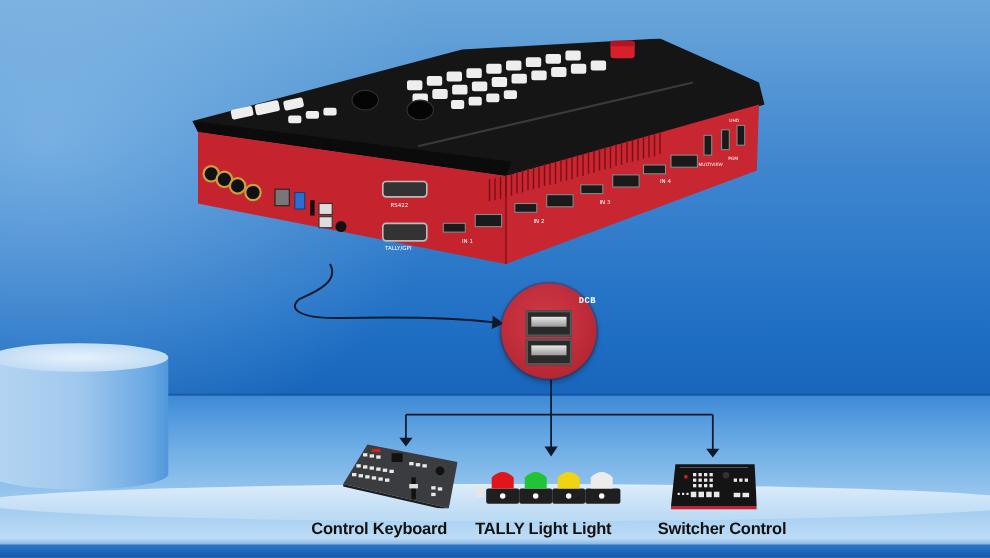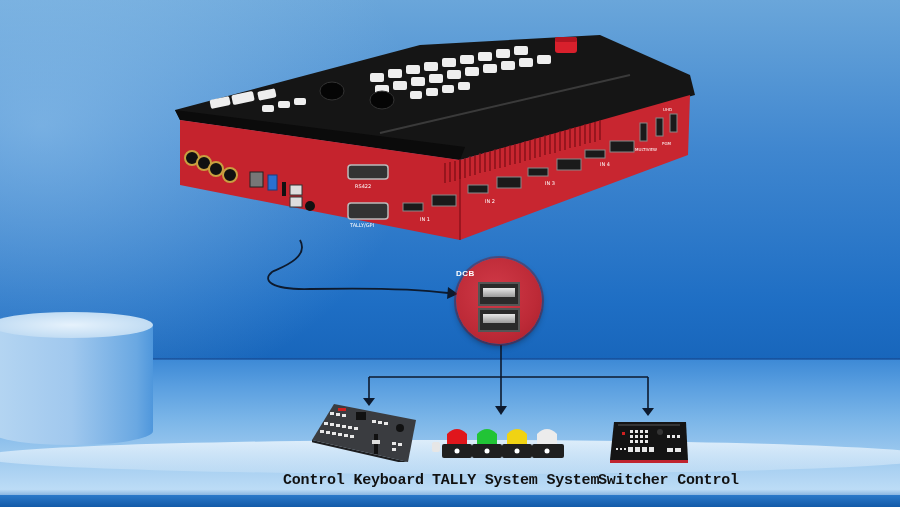--- a/index.html
+++ b/index.html
@@ -49,42 +49,42 @@
 
     
     .connectors { position: absolute; left: 0; top: 0; width: 900px; height: 507px; pointer-events: none; }
 
     .usb-circle {
       position: absolute; left: 456px; top: 258px; width: 86px; height: 86px; border-radius: 50%;
       background: radial-gradient(circle at 45% 40%, #d13a48 0%, #bd2a37 60%, #a51e2b 100%);
       box-shadow: 0 0 0 2px rgba(120,20,30,0.4), 0 3px 6px rgba(0,0,0,0.35);
     }
     .usb-label {
-      position: absolute; left: 0; width: 100%; top: 11px; text-align: left;
+      position: absolute; left: 0; width: 100%; top: 11px; text-align: right;
       color: #fff; font-size: 8px; font-weight: bold; letter-spacing: 0.5px;
-      font-family: Liberation Sans, sans-serif;
+      font-family: Liberation Mono, monospace;
     }
     .usb-port {
       position: absolute; left: 22px; width: 42px; height: 24px; background: #2a2a2a; border: 2px solid #555;
     }
     .usb-port::after {
       content: ""; position: absolute; left: 3px; right: 3px; top: 4px; height: 9px;
       background: linear-gradient(180deg, #e8e8e8, #9a9a9a);
     }
     .usb-port.p1 { top: 24px; }
     .usb-port.p2 { top: 50px; }
 
     .peripheral { position: absolute; }
     .keyboard { left: 312px; top: 402px; width: 104px; height: 60px; }
     .tally { left: 430px; top: 424px; width: 138px; height: 36px; }
     .switcher { left: 610px; top: 420px; width: 78px; height: 44px; }
 
     .caption {
       position: absolute; top: 472px; font-size: 15px; font-weight: bold; color: #111;
-      font-family: Liberation Mono, monospace; white-space: nowrap; letter-spacing: -0.2px;
+      font-family: Liberation Sans, sans-serif; white-space: nowrap; letter-spacing: -0.2px;
     }
     .cap-keyboard { left: 283px; }
     .cap-tally { left: 432px; }
     .cap-switcher { left: 598px; }
   </style>
 </head>
 <body>
 
 <div class="bg-left-glow"></div>
 <div class="floor-edge"></div>
@@ -335,14 +335,14 @@
         <rect x="65" y="28" width="6" height="4"></rect>
       <rect x="6" y="28" width="2" height="2"></rect>
         <rect x="10" y="28" width="2" height="2"></rect>
         <rect x="14" y="28" width="2" height="2"></rect>
     </g>
     <circle cx="50" cy="12" r="3" fill="#333"></circle>
   </svg>
 </div>
 
 <div class="caption cap-keyboard">Control Keyboard</div>
-<div class="caption cap-tally">TALLY System System</div>
+<div class="caption cap-tally">TALLY Light Light</div>
 <div class="caption cap-switcher">Switcher Control</div>
 
 </body></html>

